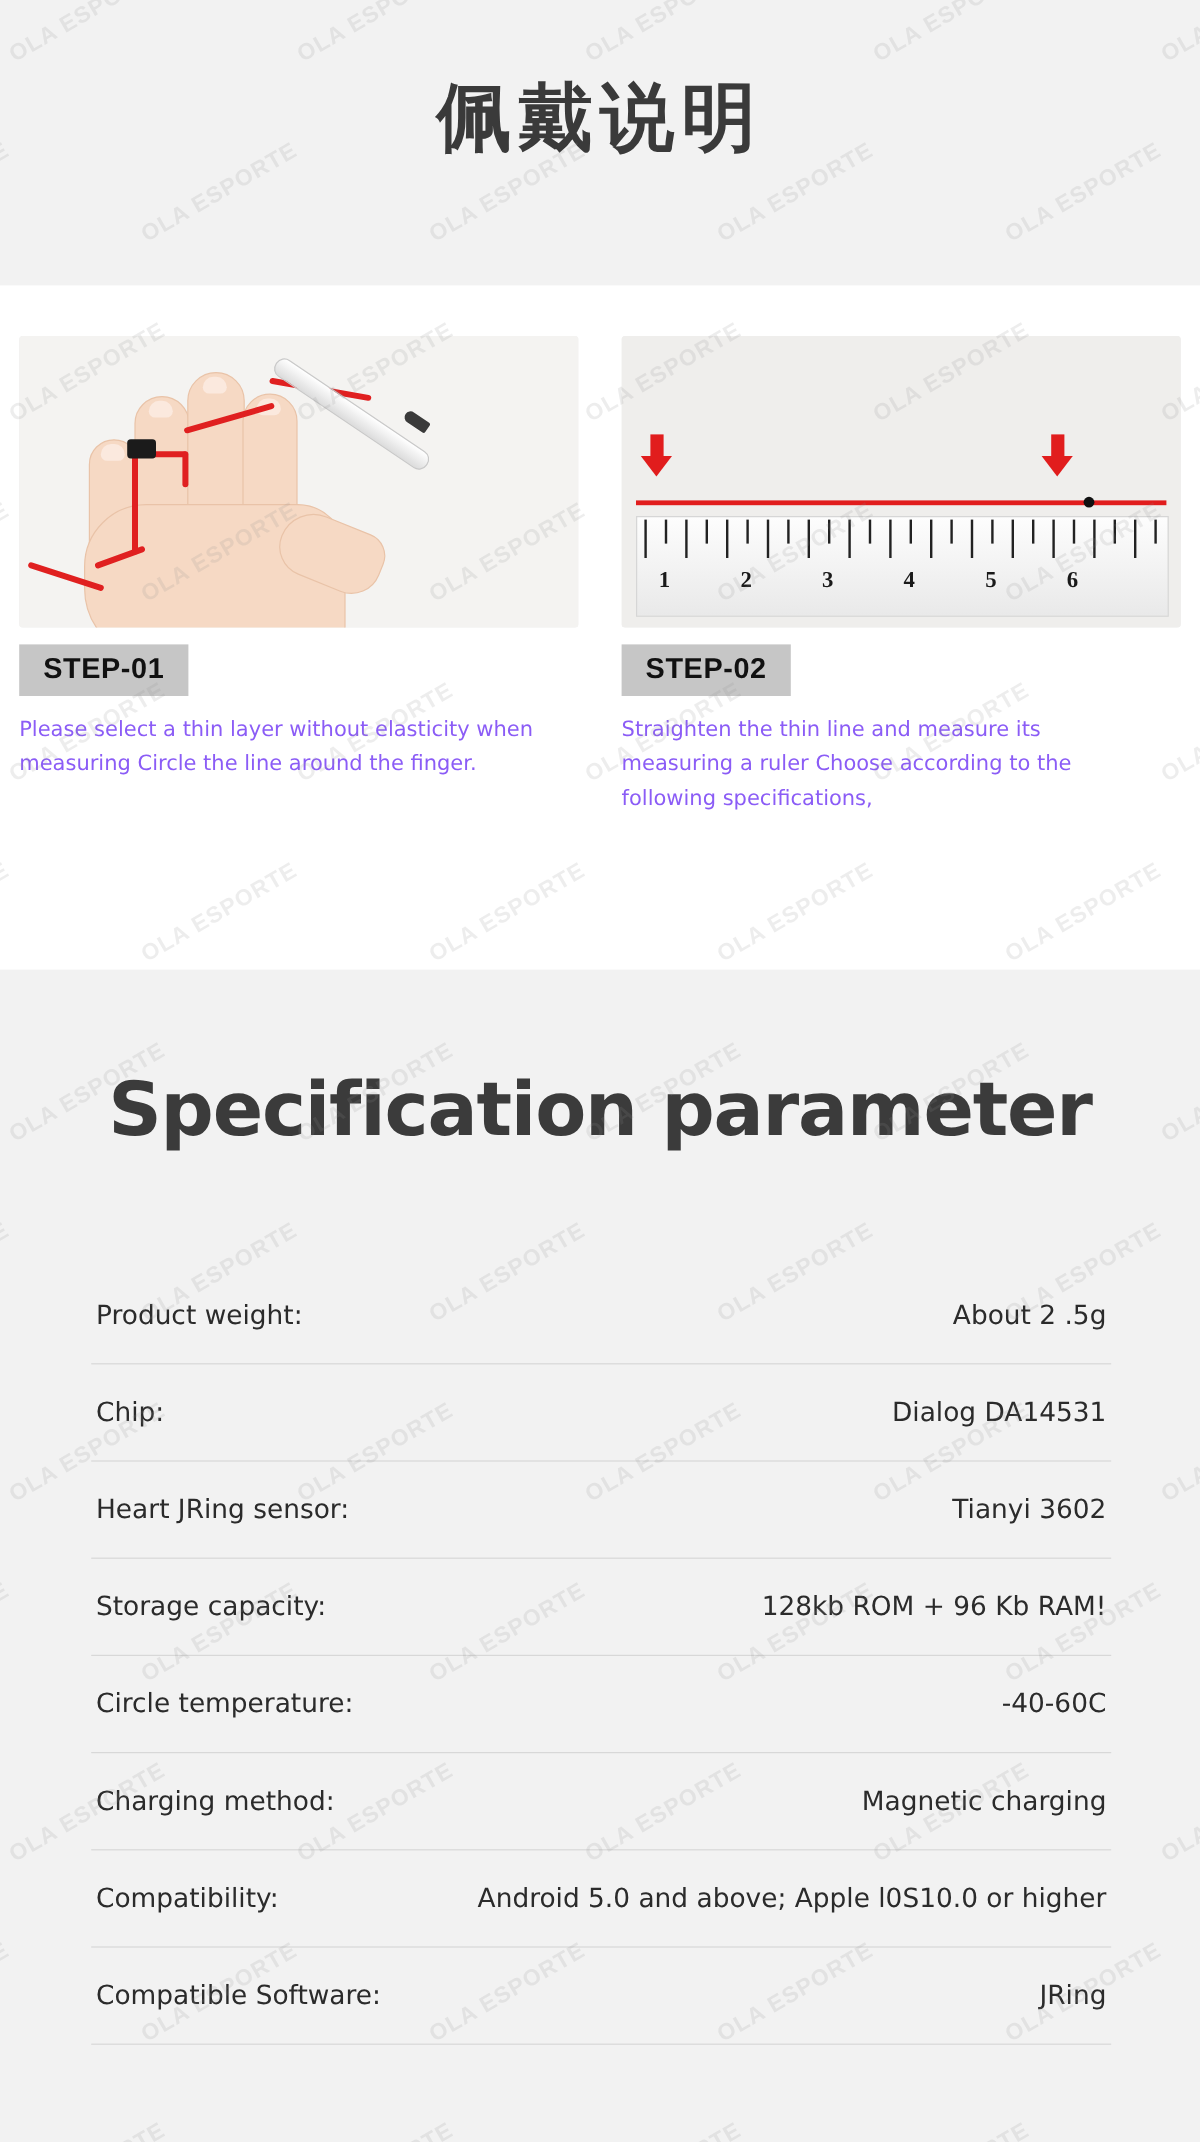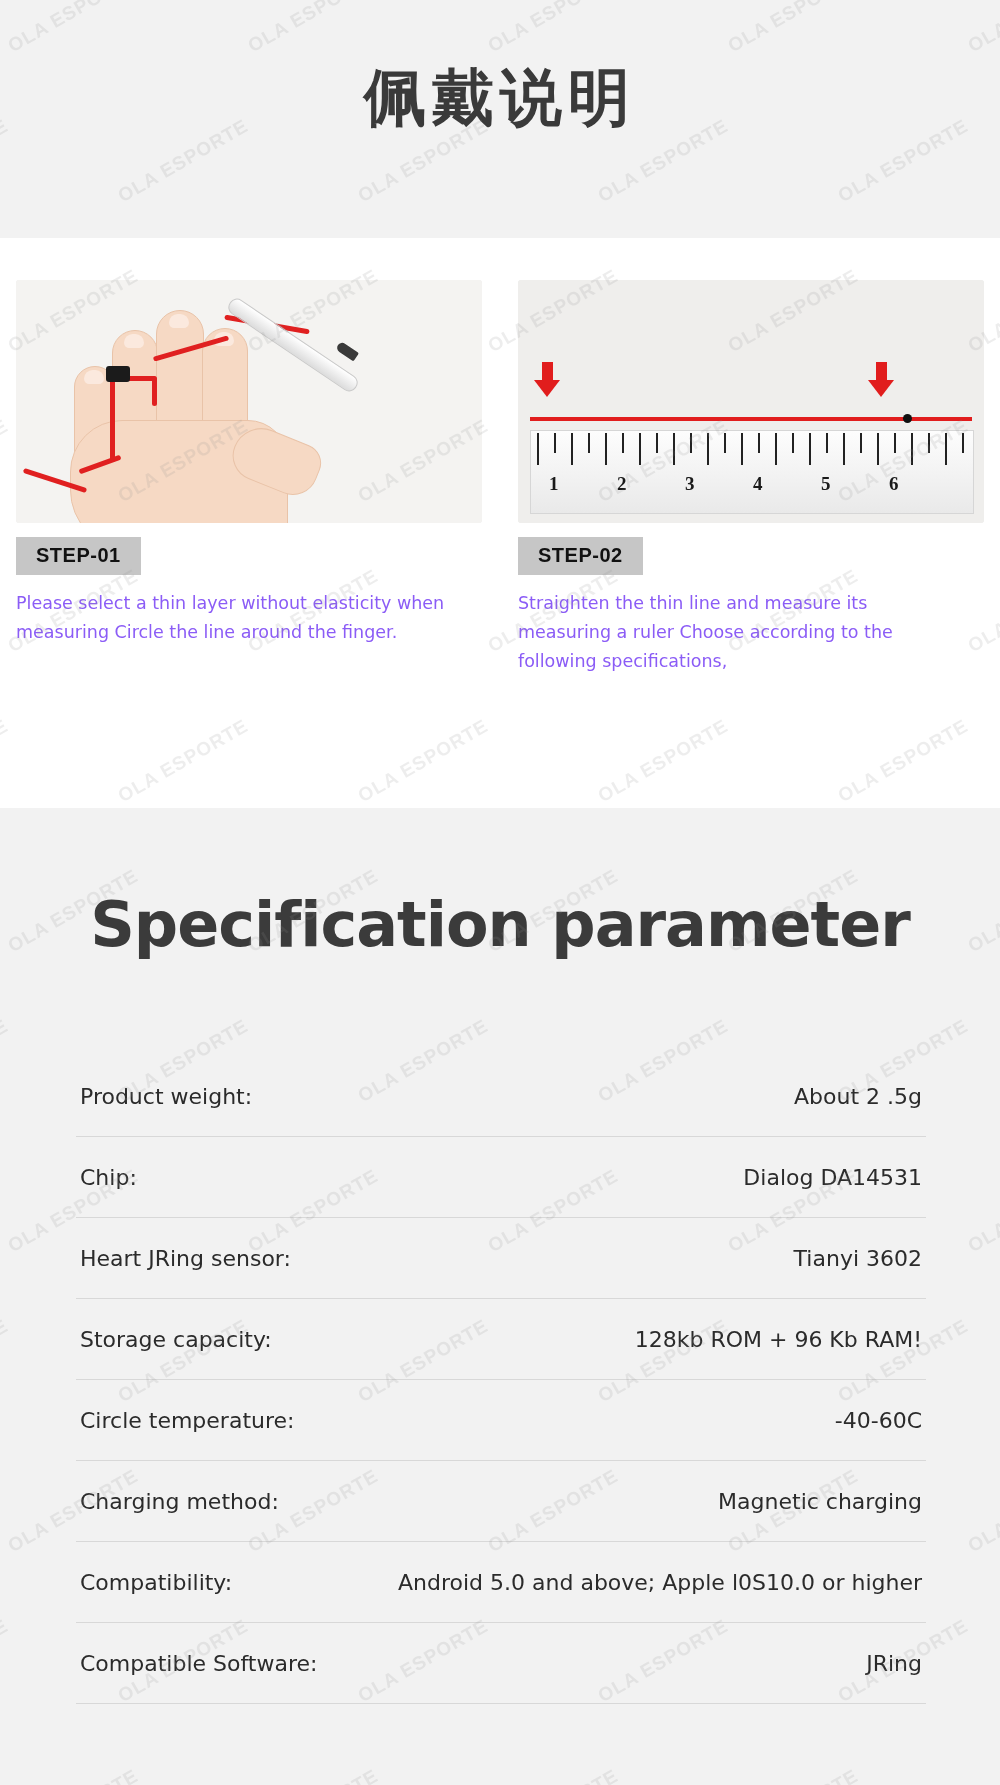--- a/index.html
+++ b/index.html
@@ -215,21 +215,21 @@
     width: 11px;
     height: 18px;
     background: #e11d1d;
   }
 
   .step-badge {
     margin-top: 14px;
     display: inline-block;
     background: #c6c6c6;
     color: #111;
-    font-size: 20px;
+    font-size: 24px;
     font-weight: bold;
     padding: 7px 20px 8px 20px;
     letter-spacing: 0.5px;
   }
   .step-text {
     margin-top: 14px;
     font-size: 17.5px;
     line-height: 29px;
     color: #8b5cf6;
     font-family: "DejaVu Sans", sans-serif;

